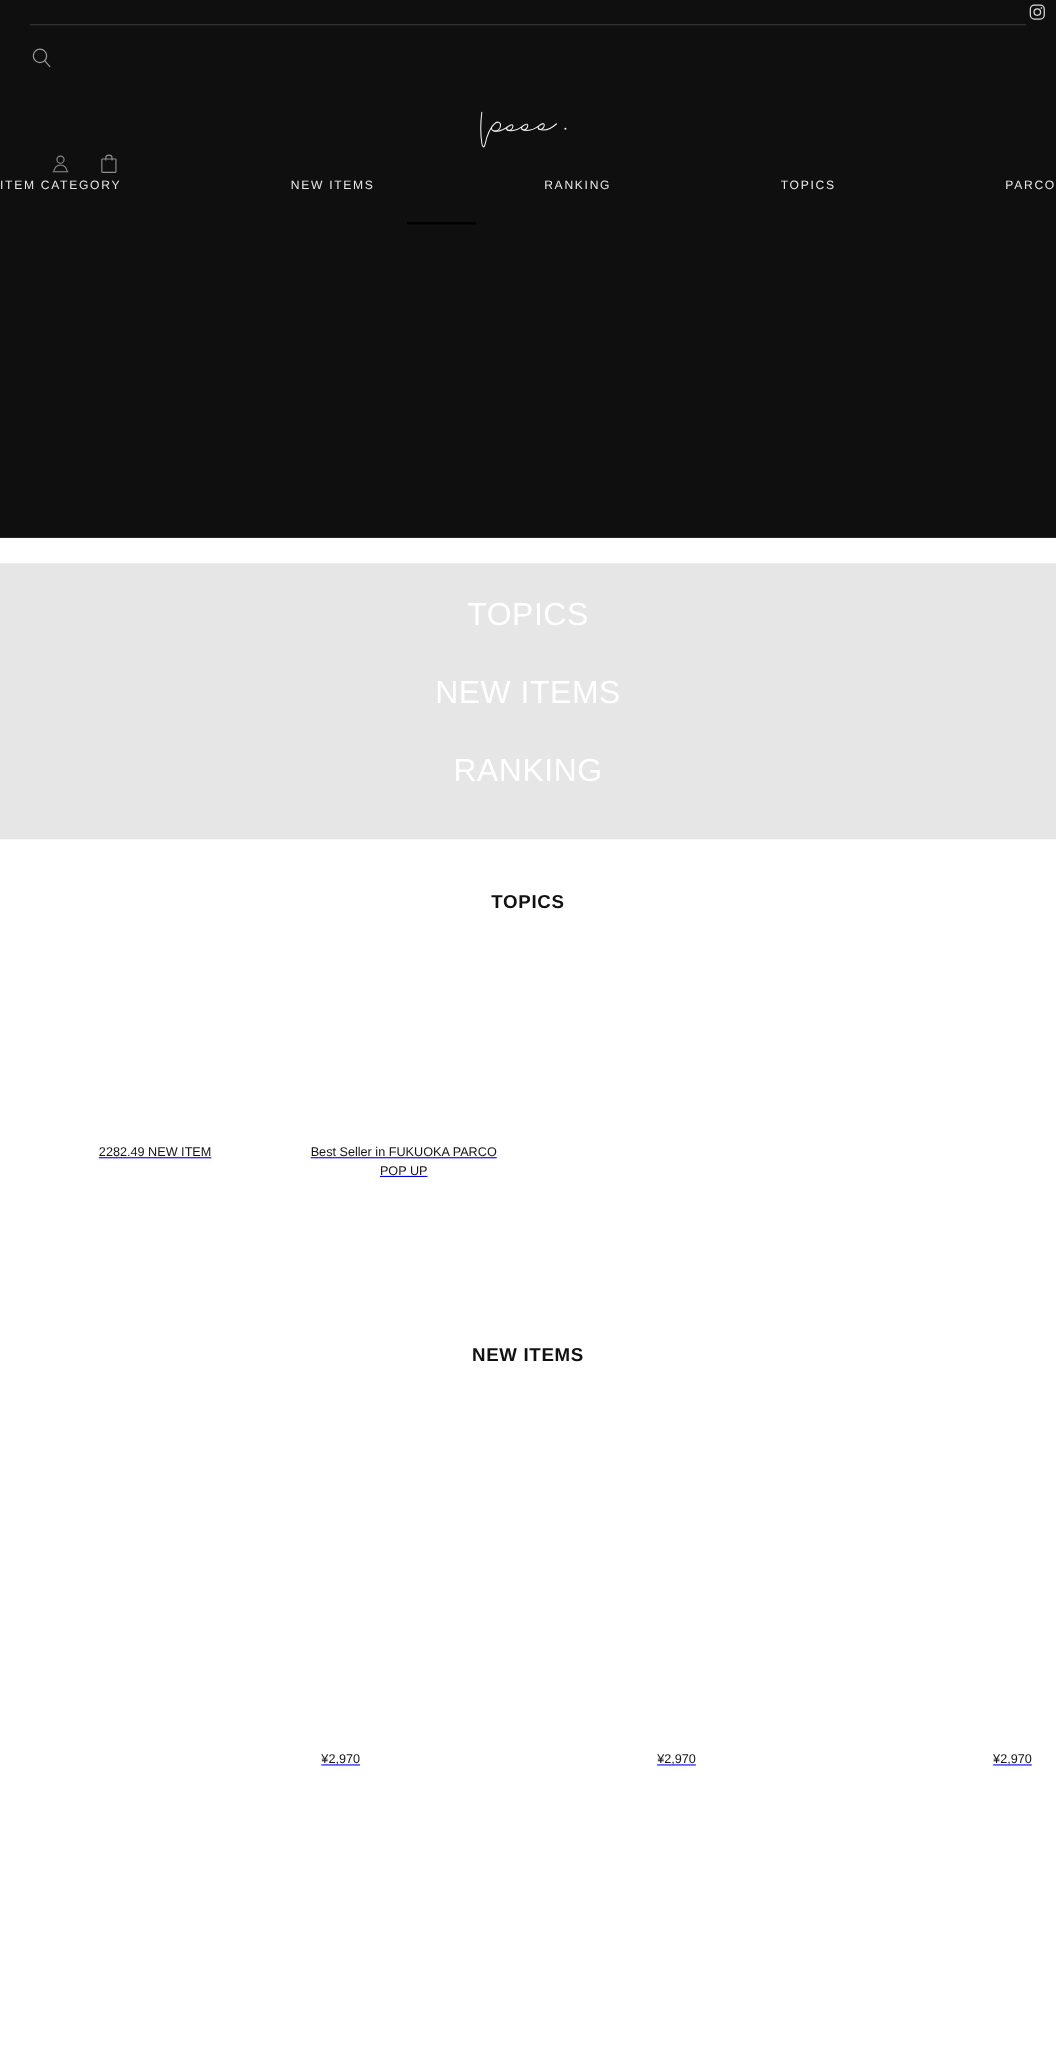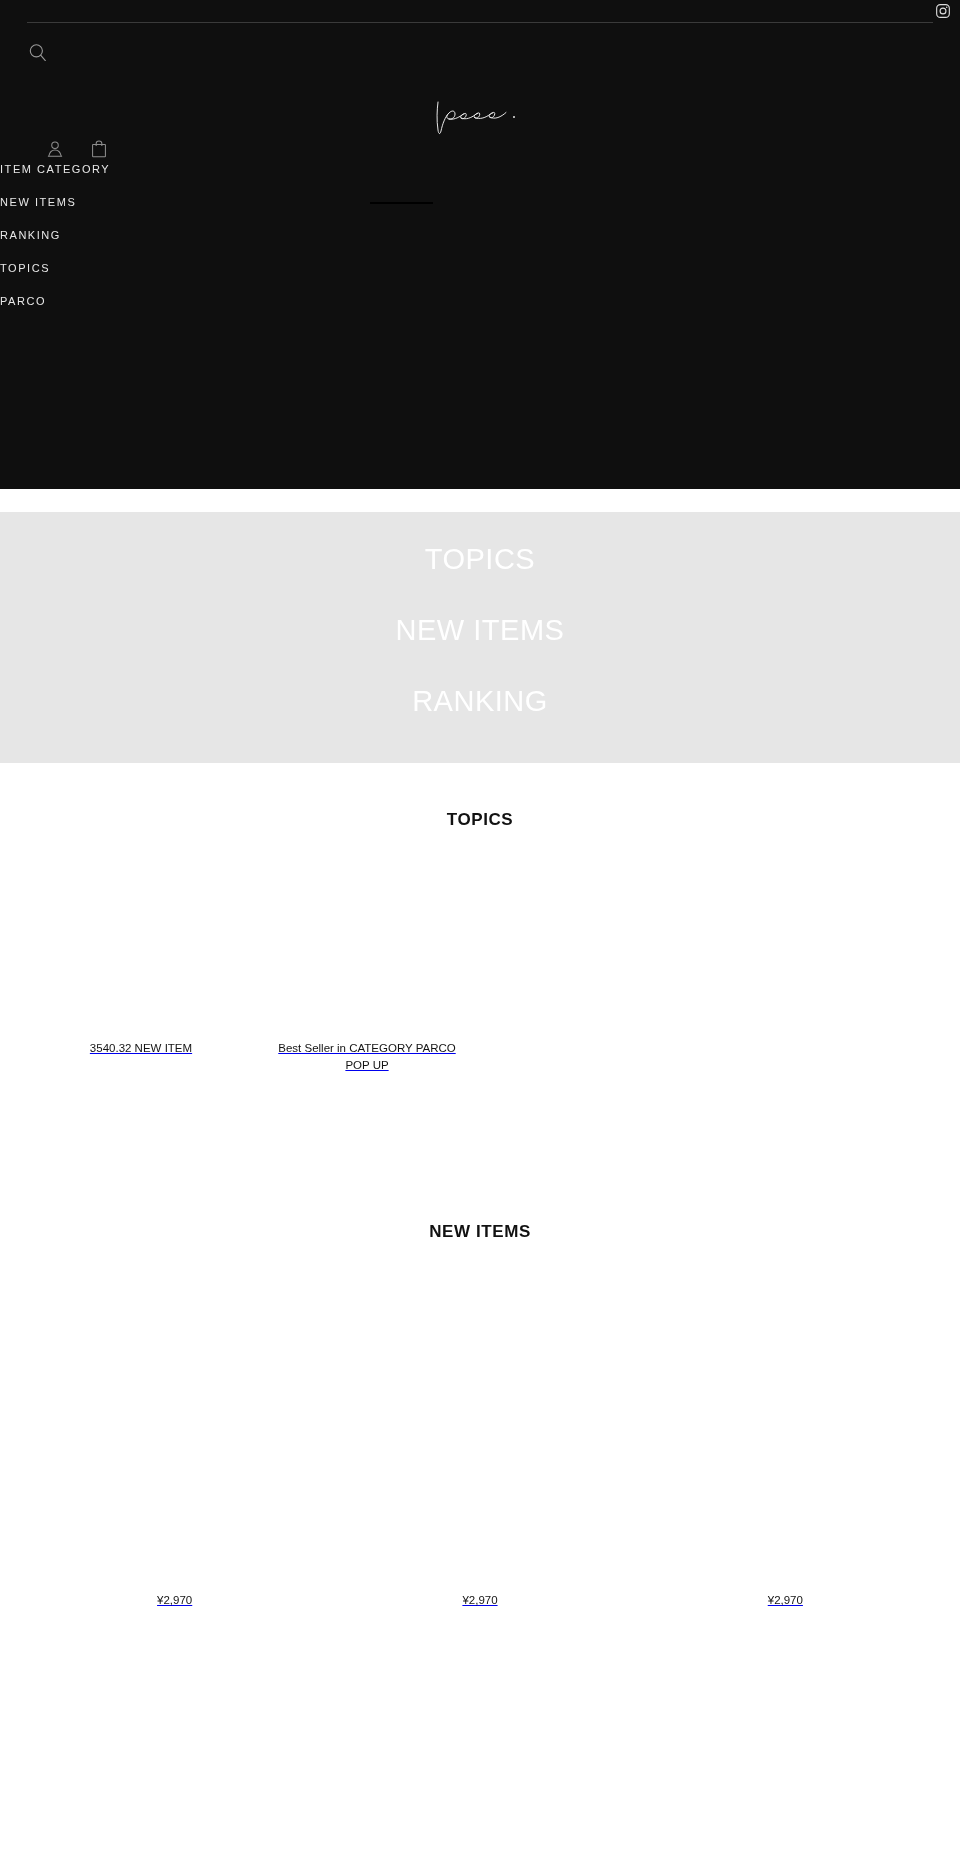--- a/index.html
+++ b/index.html
@@ -58,21 +58,20 @@
     gap:24px;
     align-items:center;
   }
   .hero-icons span { display:block; width:20px; height:20px; cursor:pointer; }
   .main-nav {
     position:absolute;
     top:163px; left:0; right:0;
     display:flex;
     justify-content:space-between;
     gap:21px;
-    flex-direction:column;
   }
   .main-nav a {
     color:#e8e8e8;
     font-size:11px;
     letter-spacing:1.55px;
     text-decoration:none;
     white-space:nowrap;
     font-weight:400;
   }
   .nav-underline {
@@ -139,21 +138,21 @@
 
   
   .newitems-section { position:absolute; top:1222px; left:0; width:960px; }
   .newitems-grid {
     margin-top:36px;
     display:grid;
     grid-template-columns:repeat(3, 1fr);
     gap:0;
     padding:0 22px;
   }
-  .item-card { text-align:center; }
+  .item-card { text-align:right; }
   .item-thumb {
     width:100%;
     height:310px;
     background:#ffffff;
   }
   .item-title {
     font-size:11.5px;
     color:#141414;
     line-height:1.45;
   }
@@ -232,26 +231,26 @@
   <a class="band-link band-new" href="#">NEW ITEMS</a>
   <a class="band-link band-ranking" href="#">RANKING</a>
 </section>
 
 <section class="topics-section">
   <h2 class="section-title">TOPICS</h2>
   <div class="topics-grid">
 
     <a class="topic-card" href="#">
       <div class="topic-thumb"></div>
-      <div class="topic-label">3540.32 NEW ITEM</div>
+      <div class="topic-label">2282.49 NEW ITEM</div>
     </a>
 
     <a class="topic-card" href="#">
       <div class="topic-thumb"></div>
-      <div class="topic-label">Best Seller in CATEGORY PARCO POP UP</div>
+      <div class="topic-label">Best Seller in FUKUOKA PARCO POP UP</div>
     </a>
 
 
 
   </div>
 </section>
 
 <section class="newitems-section">
   <h2 class="section-title">NEW ITEMS</h2>
   <div class="newitems-grid">

